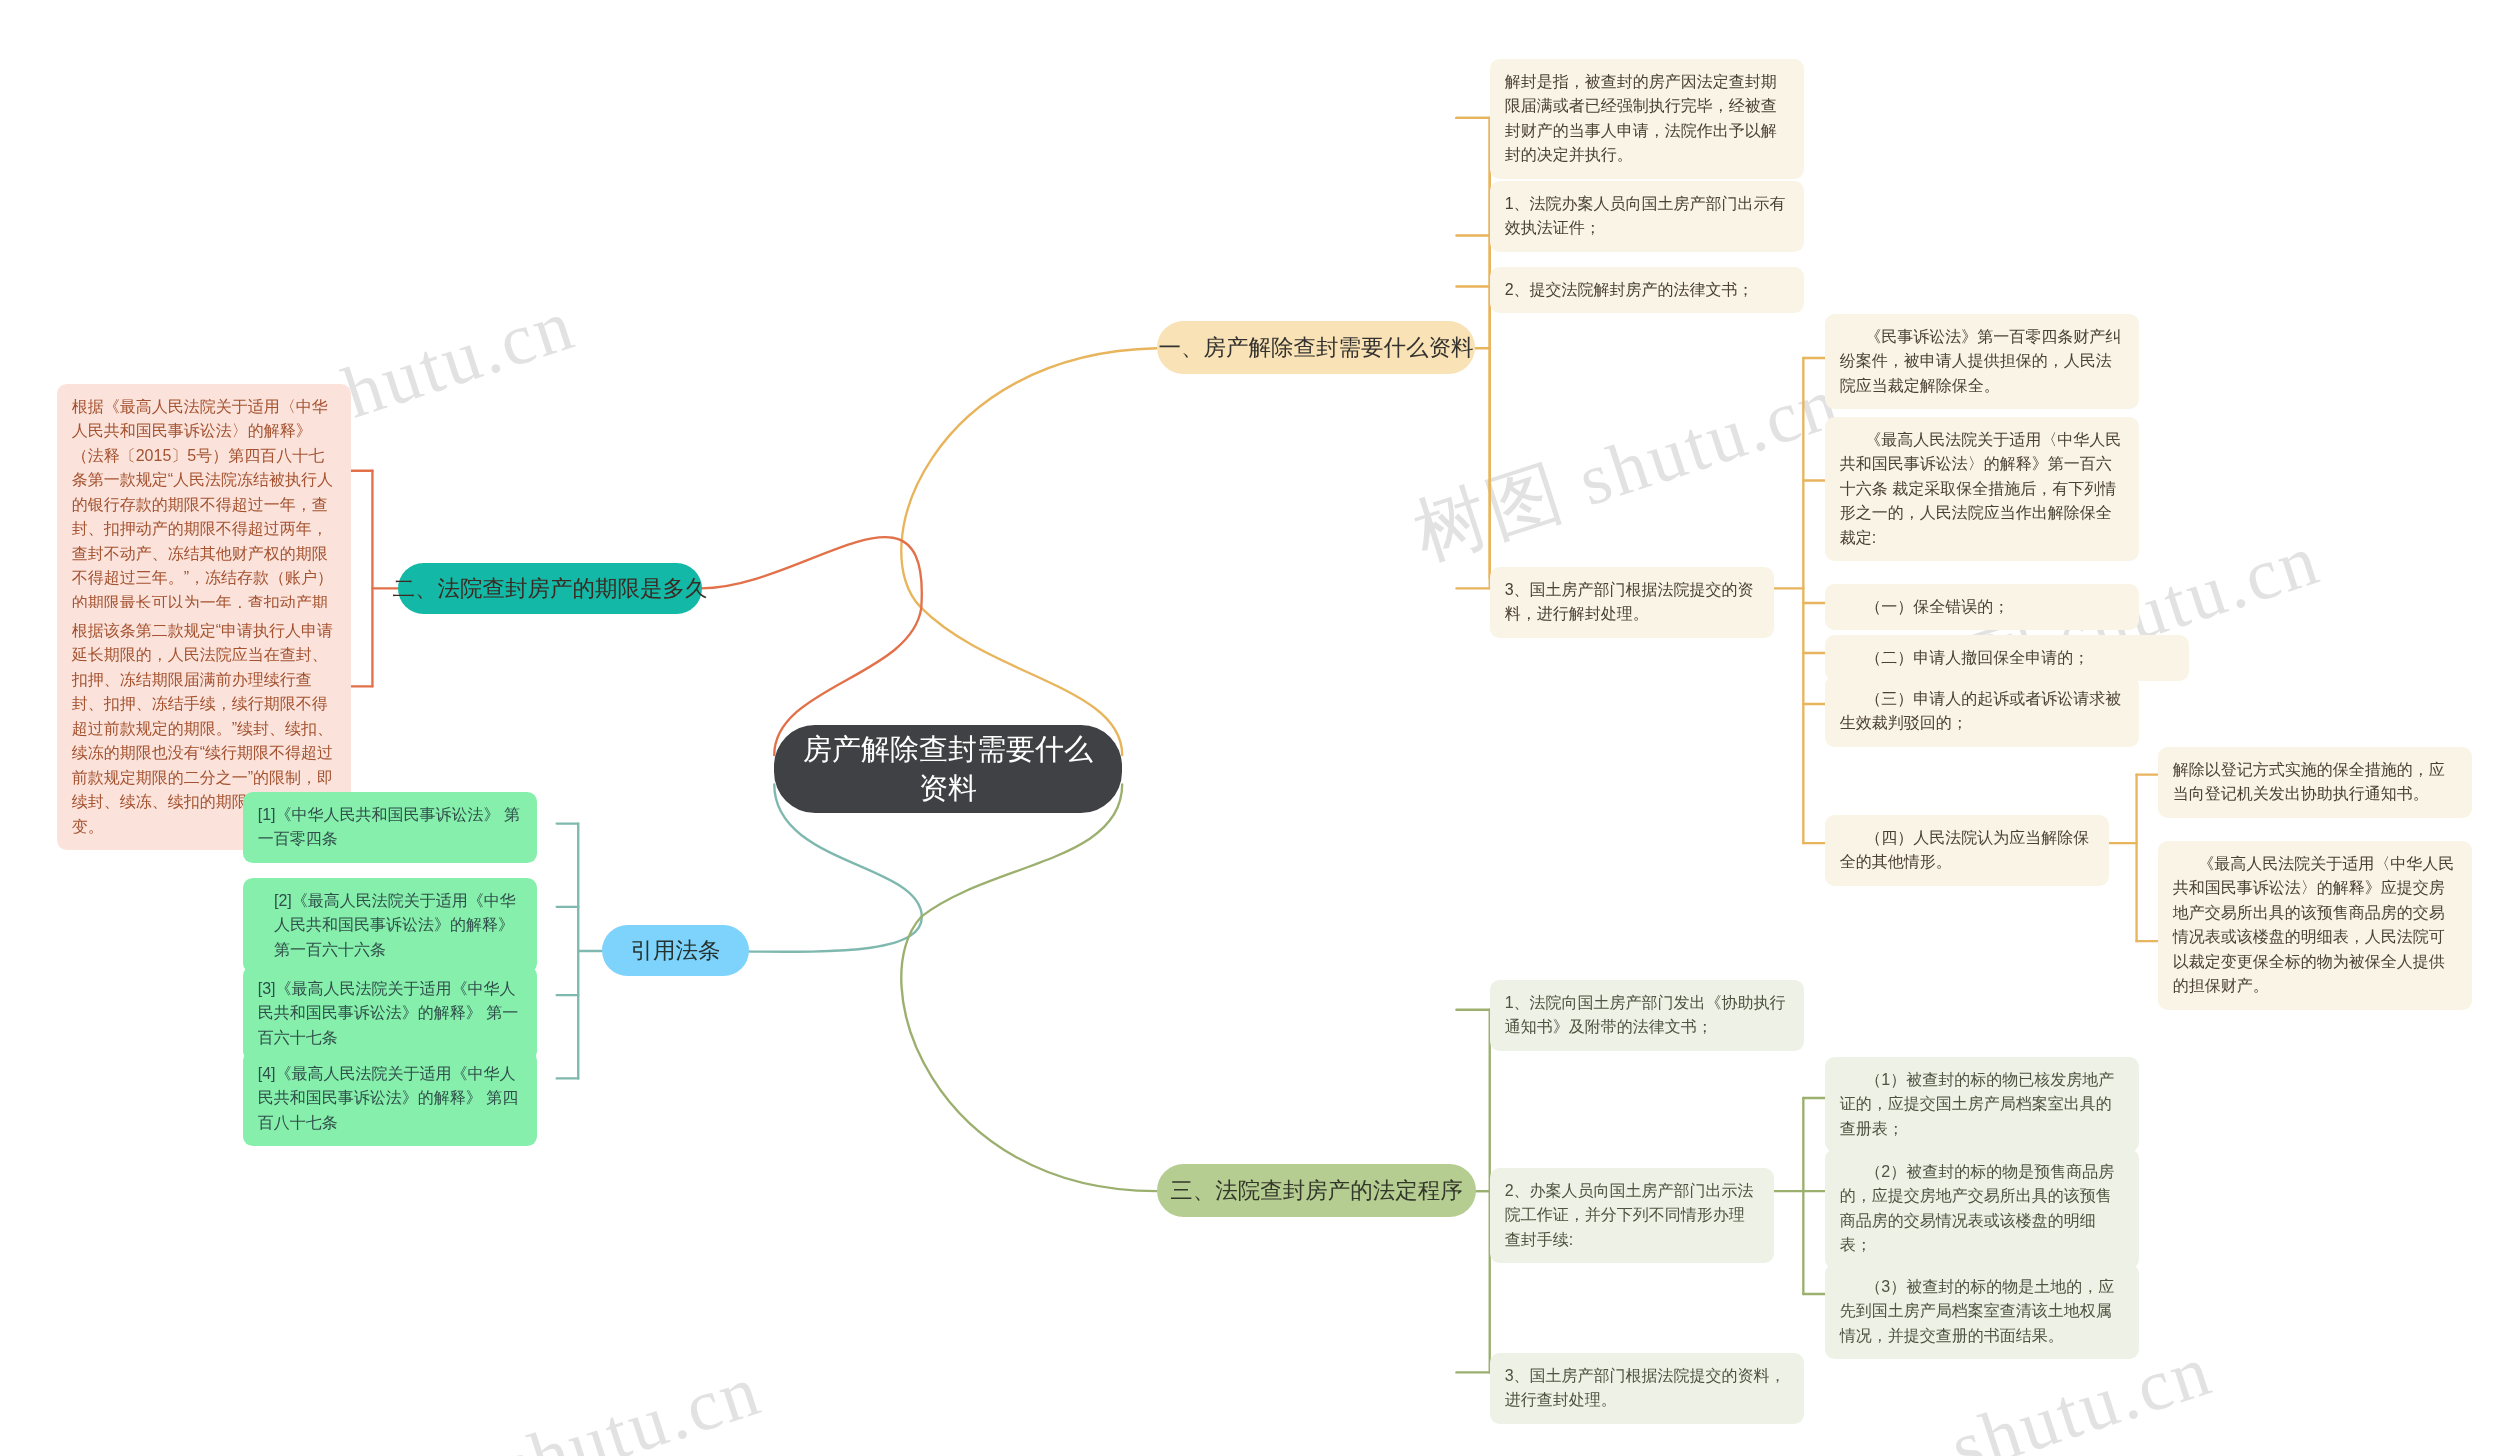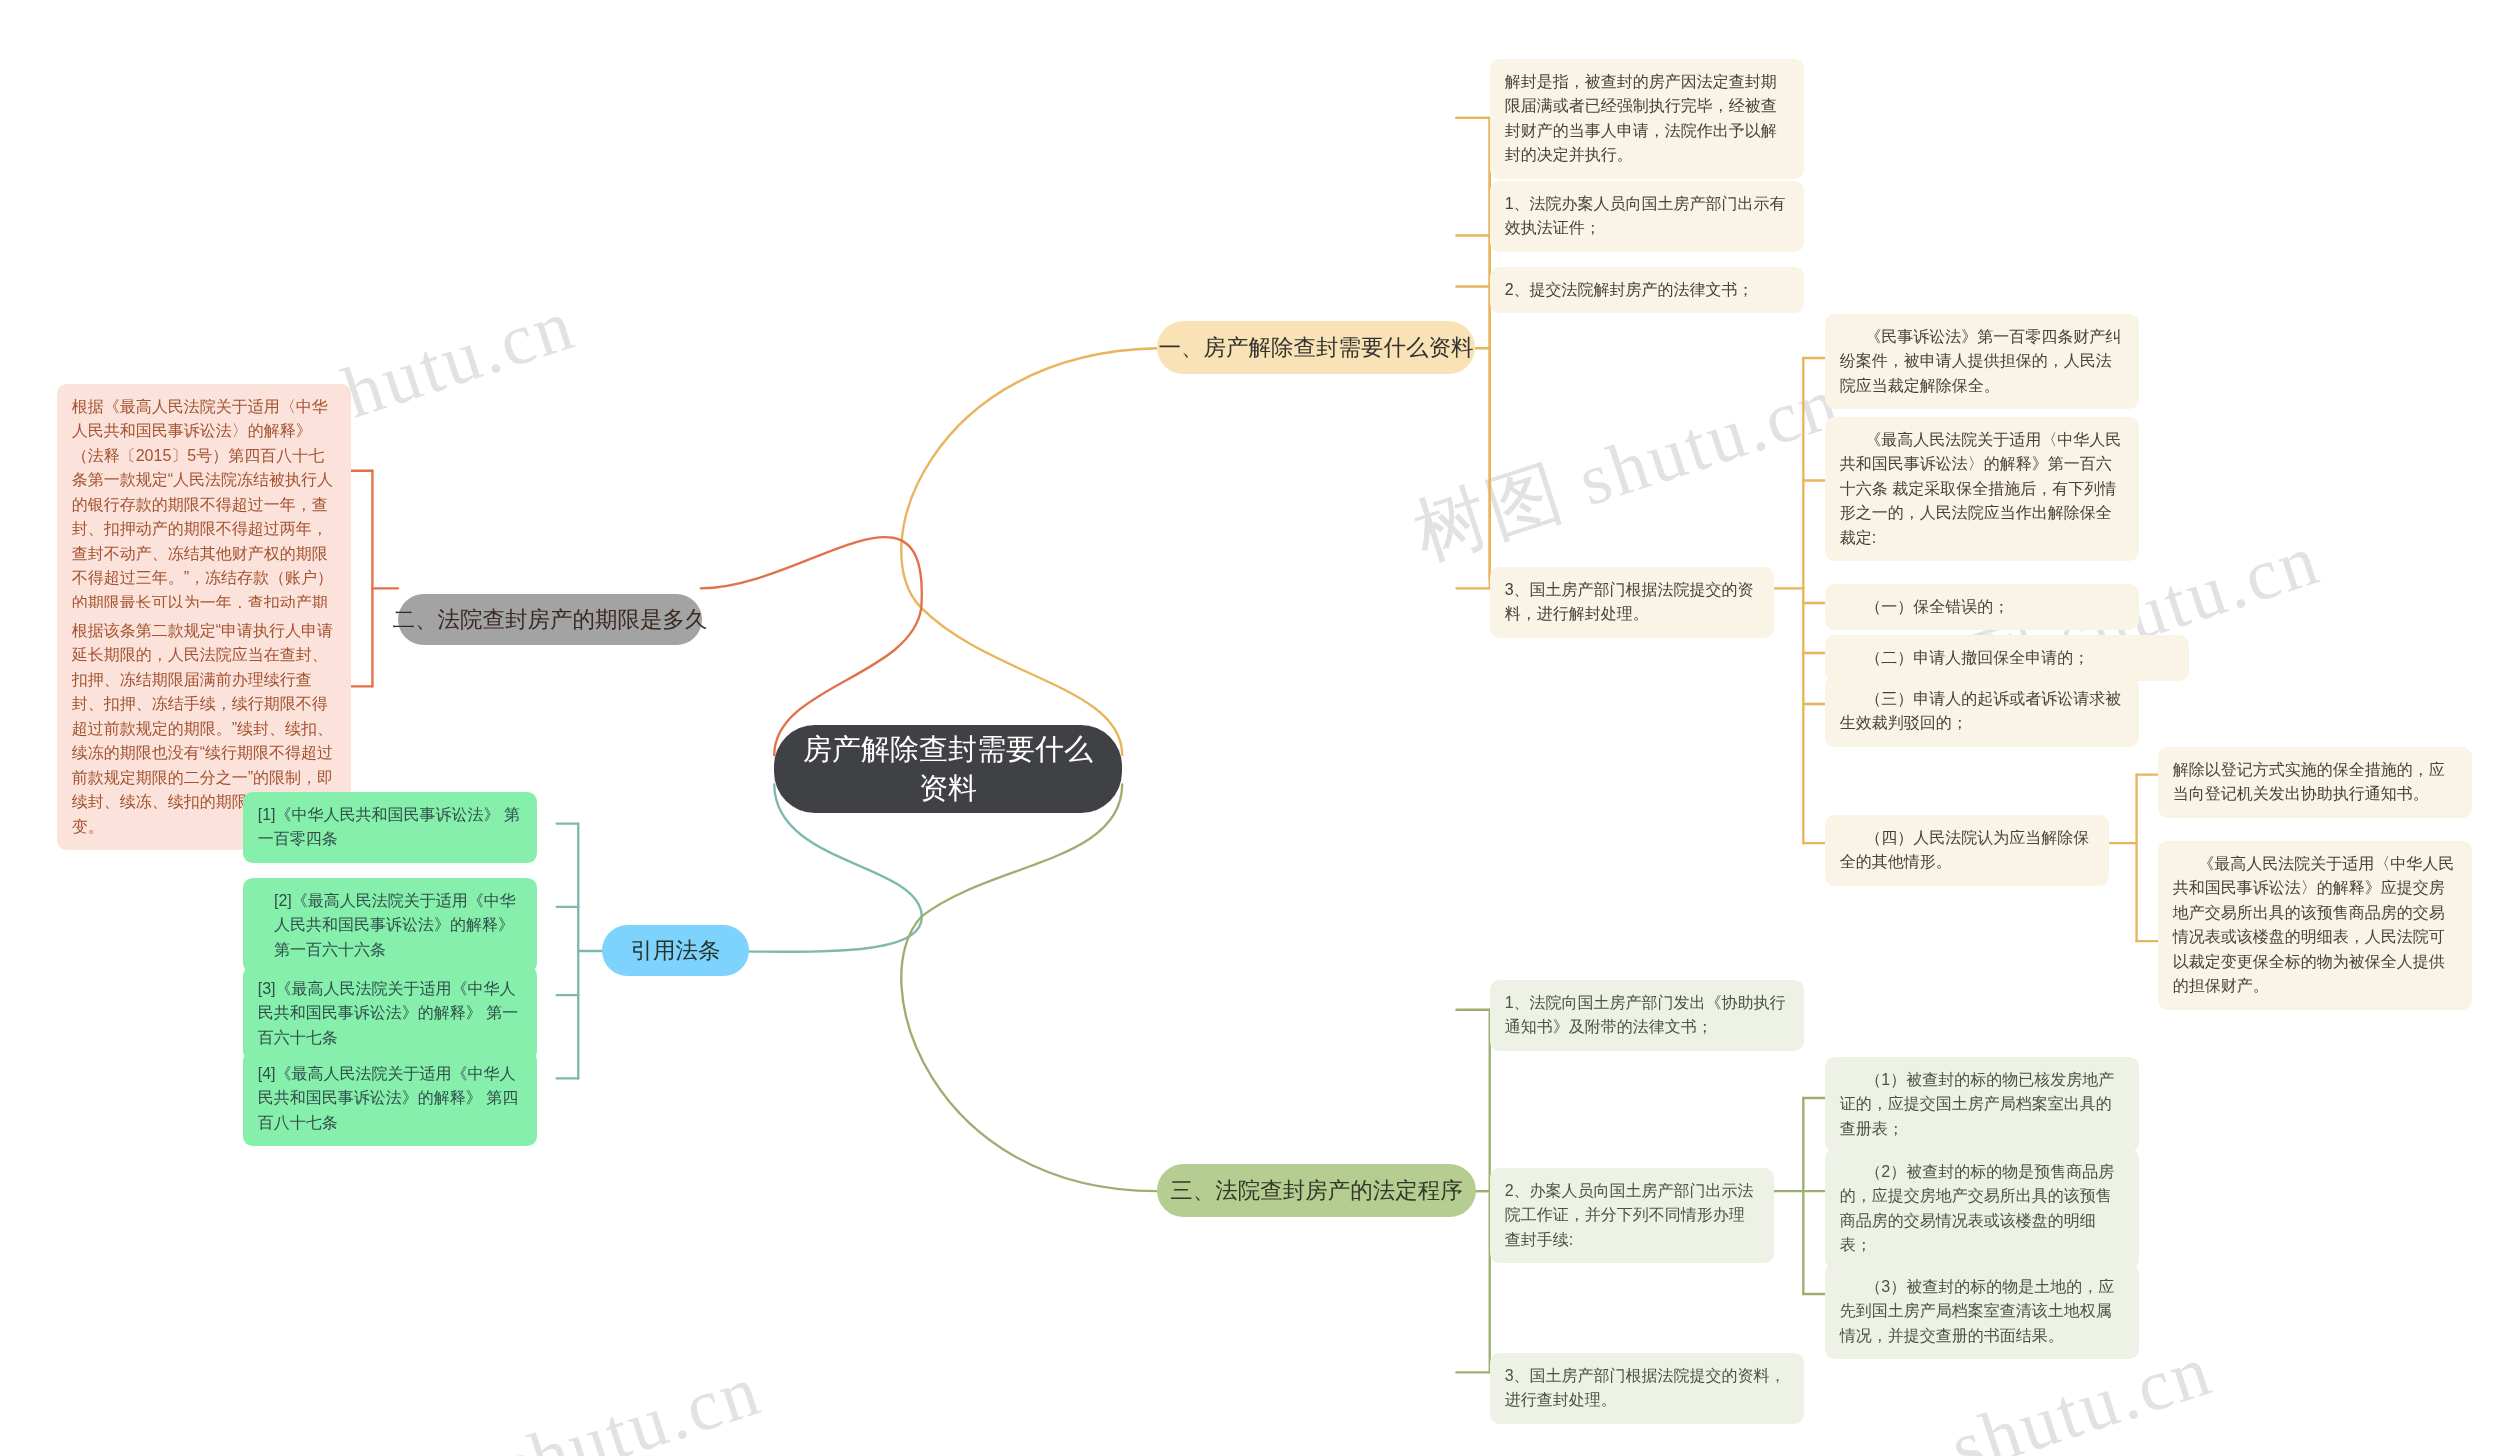--- a/index.html
+++ b/index.html
@@ -28,21 +28,21 @@
     display:flex;align-items:center;justify-content:center;text-align:center;
     font-size:29px;line-height:39px;padding:13.7px 25.5px;
   }
 
   .branch{
     border-radius:29px;display:flex;align-items:center;justify-content:center;
     font-size:22.5px;line-height:29px;padding:11.8px 25.5px;white-space:nowrap;
     color:#34322e;
   }
   .branch.b1{background:#f8e2b6;}
-  .branch.b2{background:#a3a3a3;color:#3a2a22;margin-top:31px;}
+  .branch.b2{background:#14b8a6;color:#3a2a22;}
   .branch.b3{background:#b6cd92;color:#33372a;}
   .branch.b4{background:#7dd3fc;color:#24332f;}
 
   .leaf{
     border-radius:9.8px;font-size:16px;line-height:24.5px;
     padding:10.8px 14.7px;box-sizing:border-box;
   }
   .leaf.c1{background:#faf4e6;color:#4a4133;}   
   .leaf.c2{background:#fbe3dc;color:#a4522f;}   
   .leaf.c3{background:#eef1e5;color:#4c5340;}   

